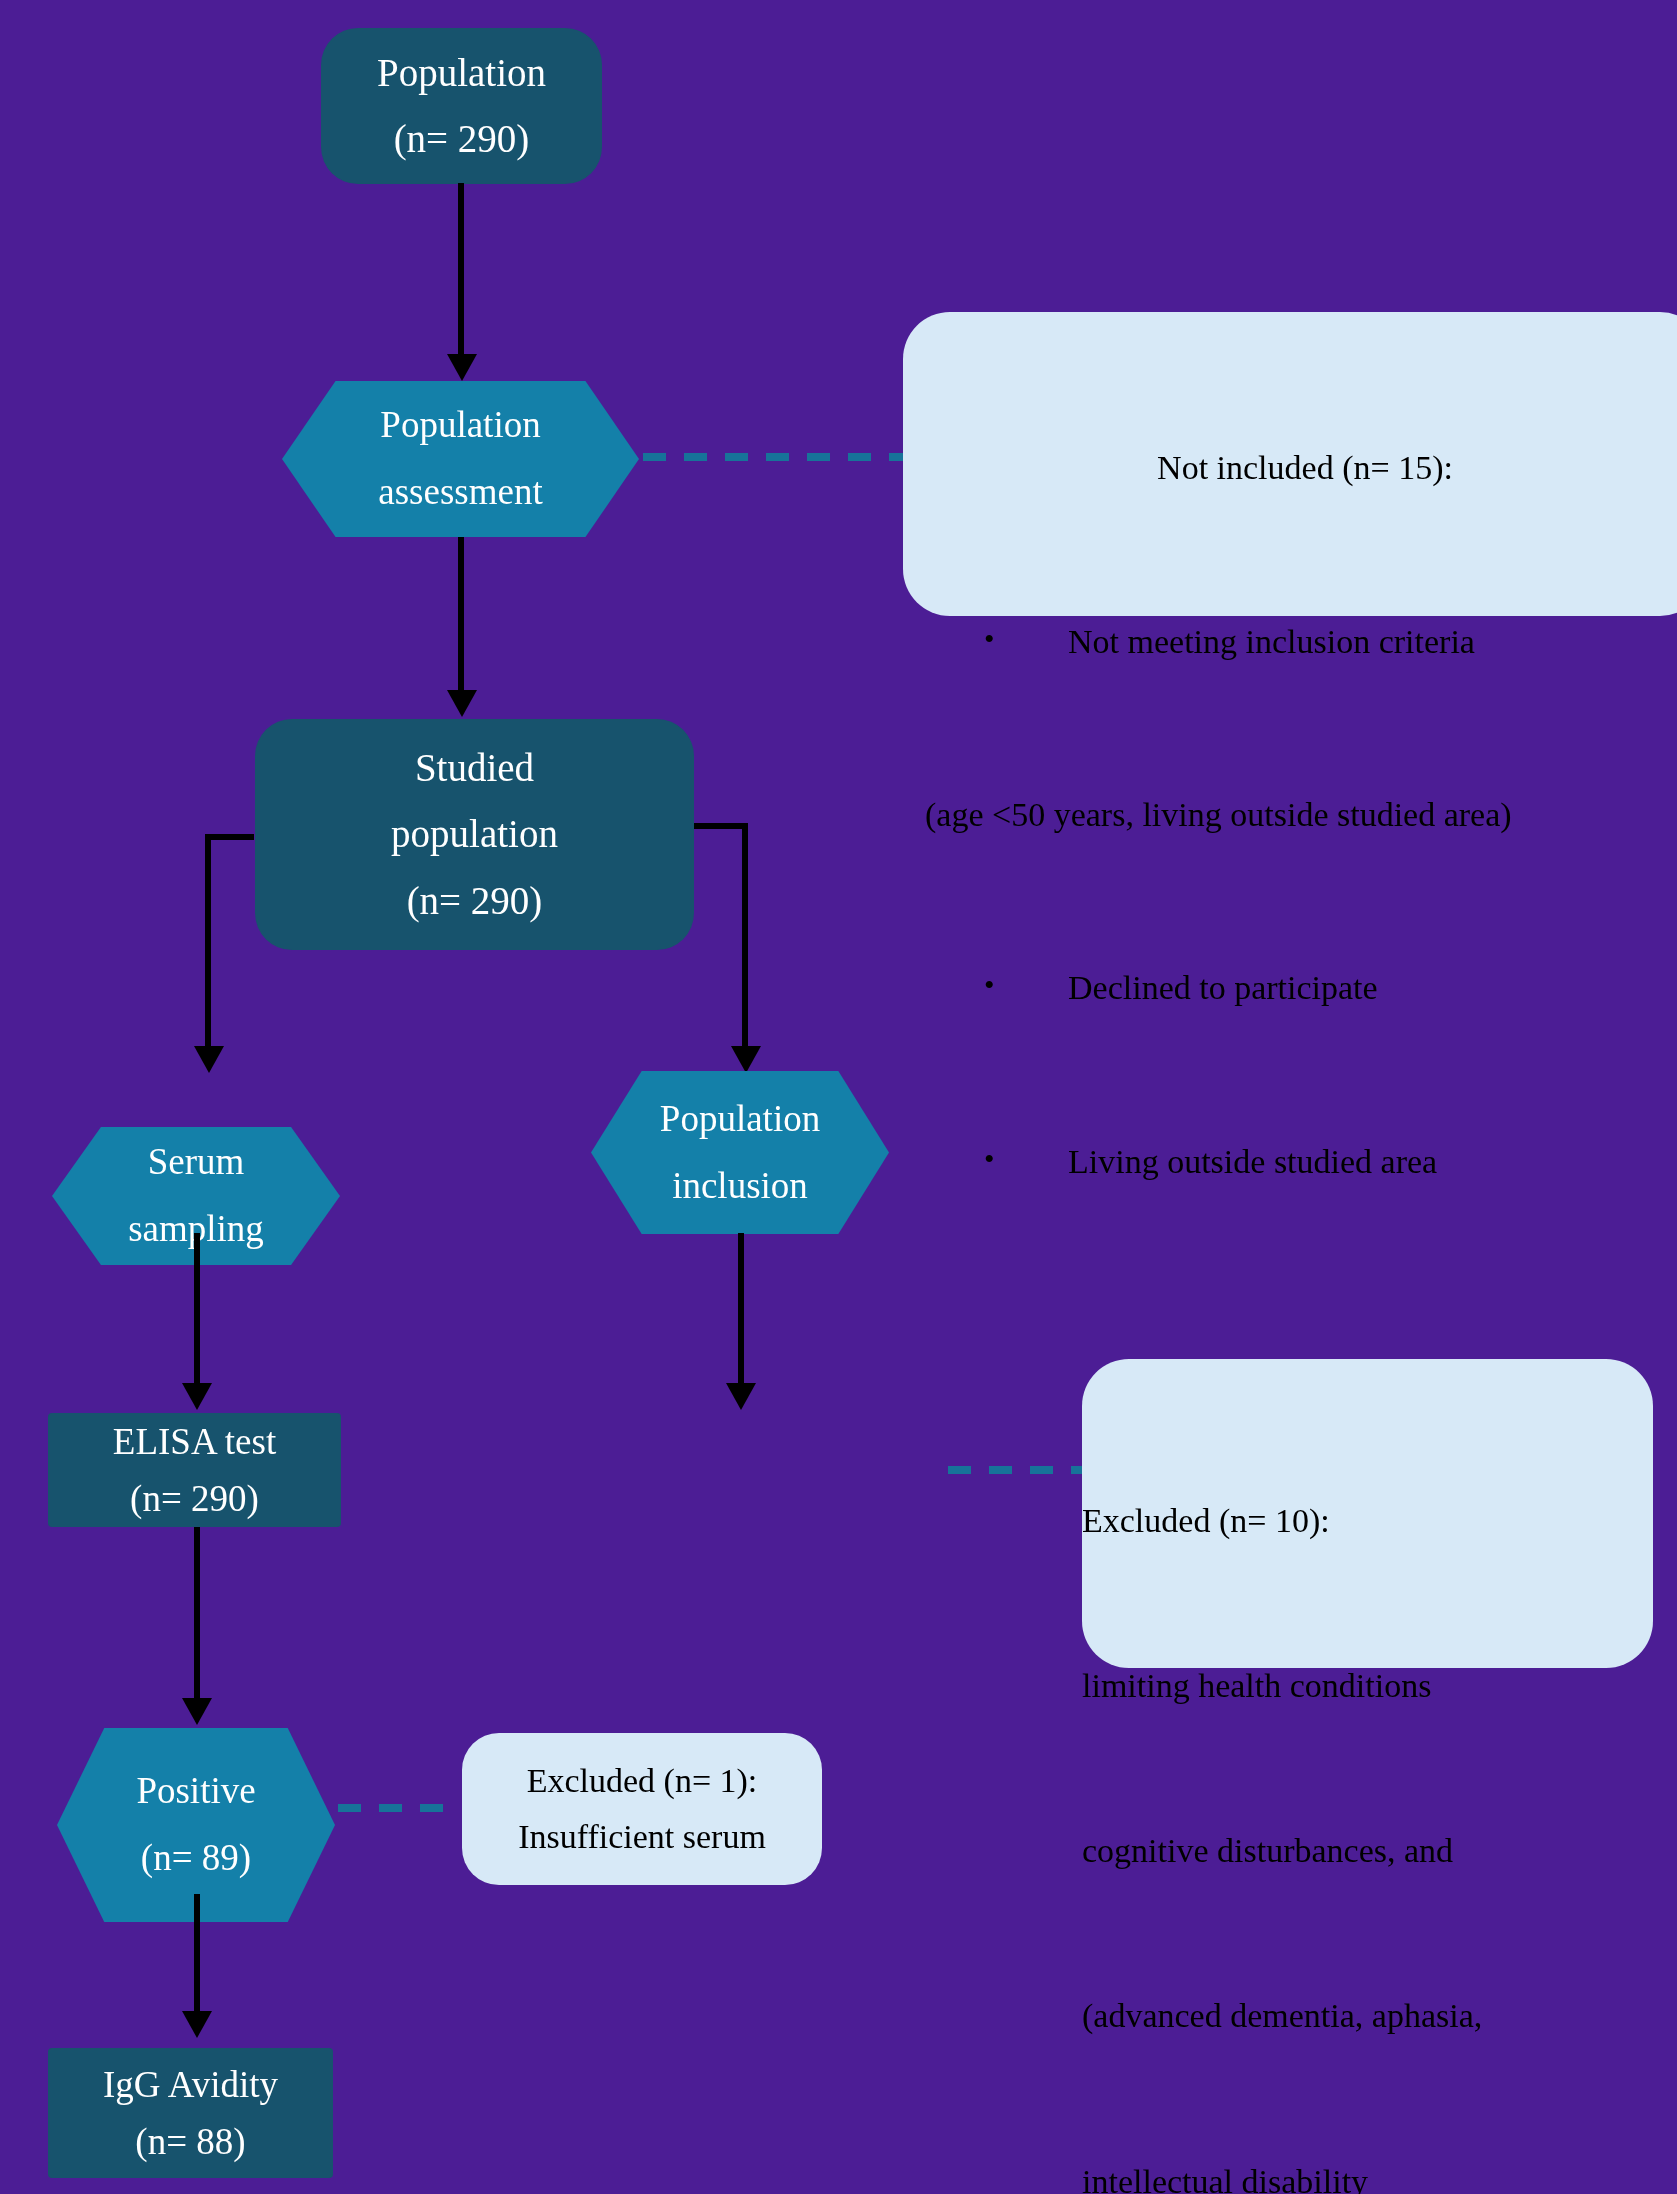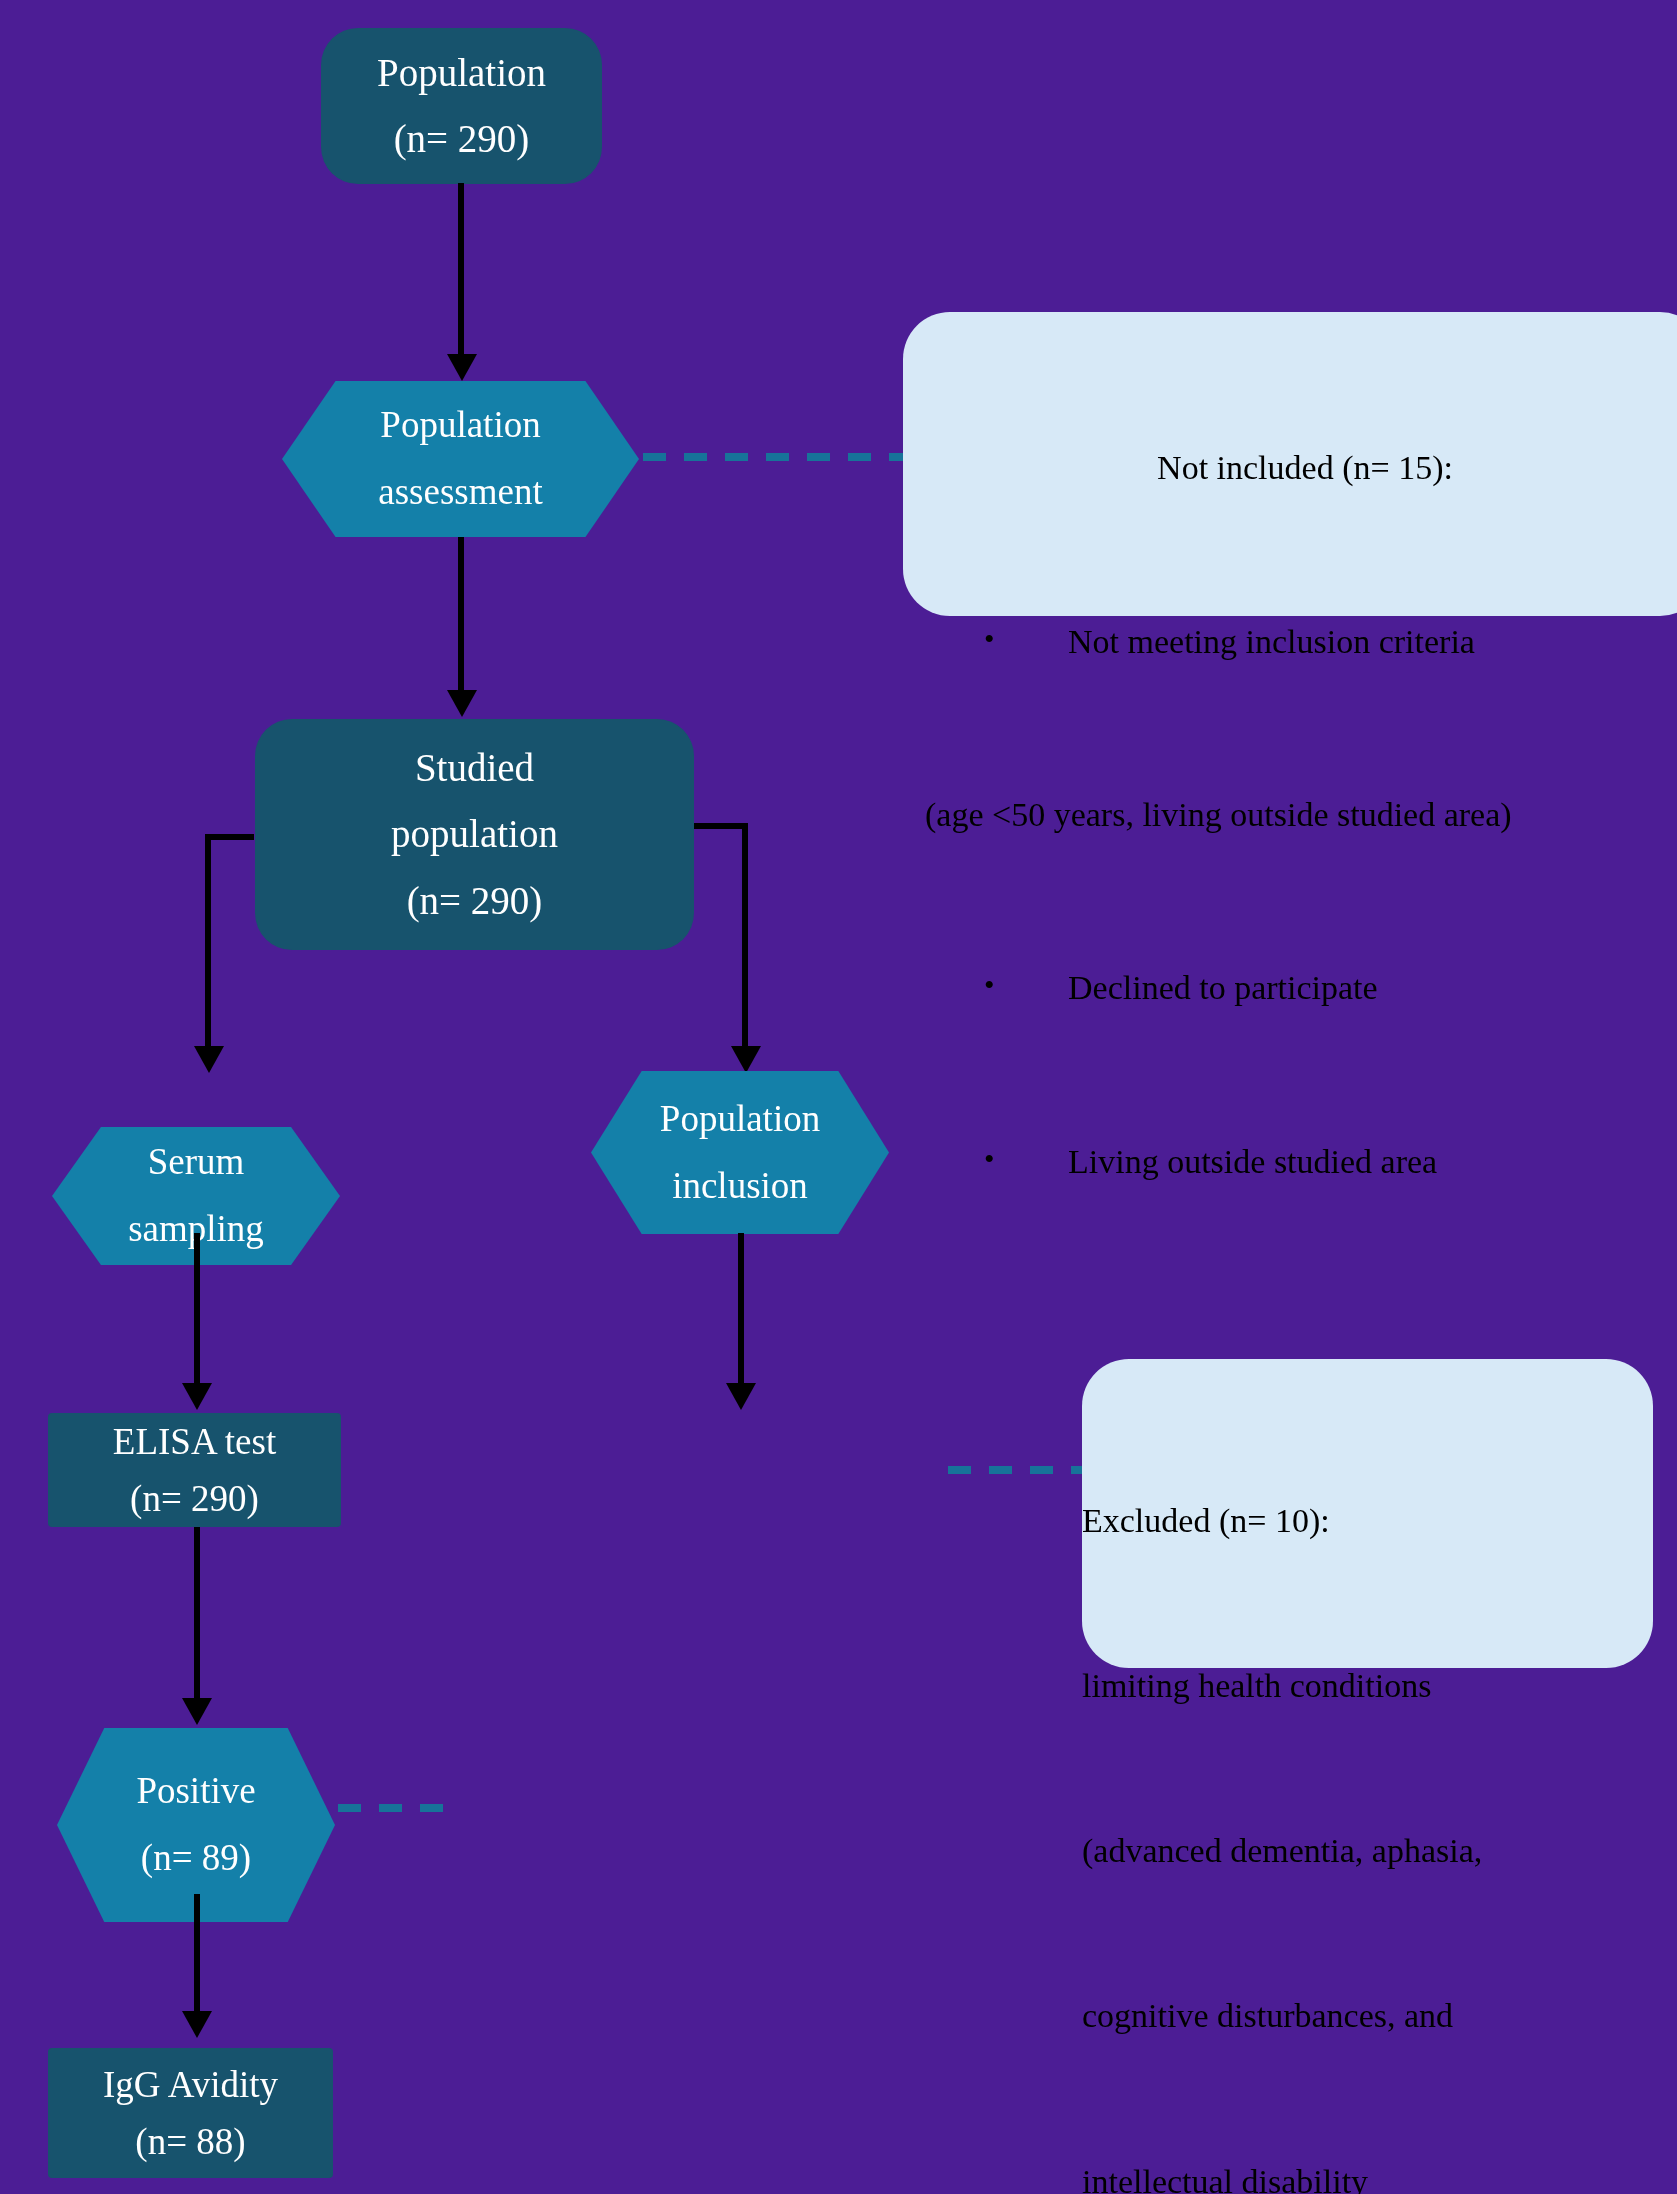--- a/index.html
+++ b/index.html
@@ -149,35 +149,39 @@
     <div>ELISA test</div>
     <div>(n= 290)</div>
   </div>
 
 
   <div class="dash" style="left:948px;top:1466px;width:135px"></div>
 
   <div class="note centered" style="left:1082px;top:1359px;width:571px;height:285px;padding-top:23.5px;line-height:1.62">
     <div>Excluded (n= 10):</div>
     <div>limiting health conditions</div>
+    <div>cognitive disturbances, and</div>
     <div>(advanced dementia, aphasia,</div>
-    <div>cognitive disturbances, and</div>
     <div>intellectual disability</div>
   </div>
 
   <div class="vline" style="left:194px;top:1527px;height:173px"></div>
   <div class="ahead" style="left:182px;top:1698px"></div>
 
   <div class="hexagon" style="left:57px;top:1728px;width:278px;height:194px;clip-path:polygon(0% 50%,17% 0%,83% 0%,100% 50%,83% 100%,17% 100%)">
     <div>Positive</div>
     <div>(n= 89)</div>
   </div>
 
   <div class="dash" style="left:338px;top:1804px;width:122px"></div>
 
+  <div class="note flexcenter" style="left:462px;top:1733px;width:360px;height:152px;border-radius:37px;line-height:1.65">
+    <div>Excluded (n= 1):</div>
+    <div>Insufficient serum</div>
+  </div>
 
   <div class="vline" style="left:194px;top:1894px;height:117px"></div>
   <div class="ahead" style="left:182px;top:2011px"></div>
 
   <div class="darkbox small" style="left:48px;top:2048px;width:285px;height:130px">
     <div>IgG Avidity</div>
     <div>(n= 88)</div>
   </div>
 
 </div>

